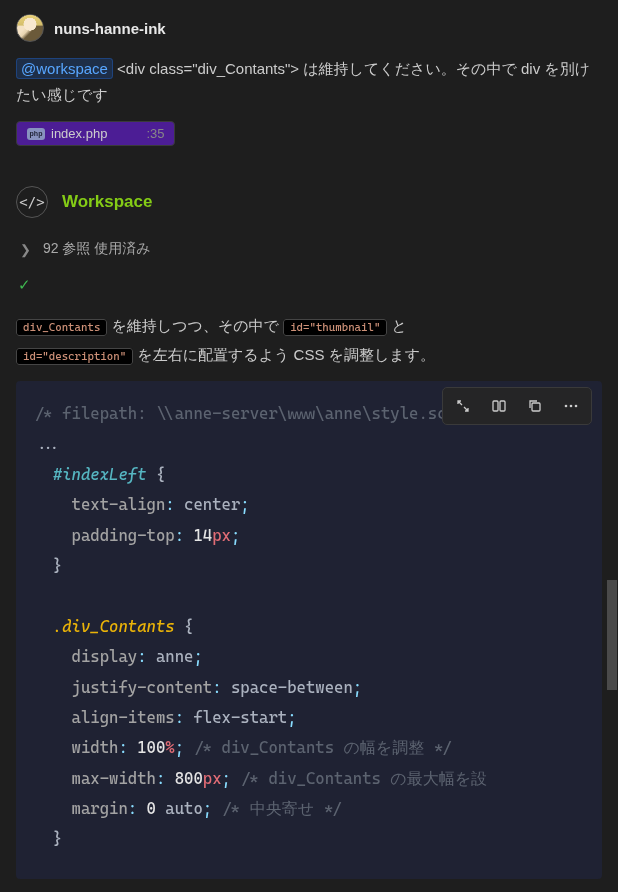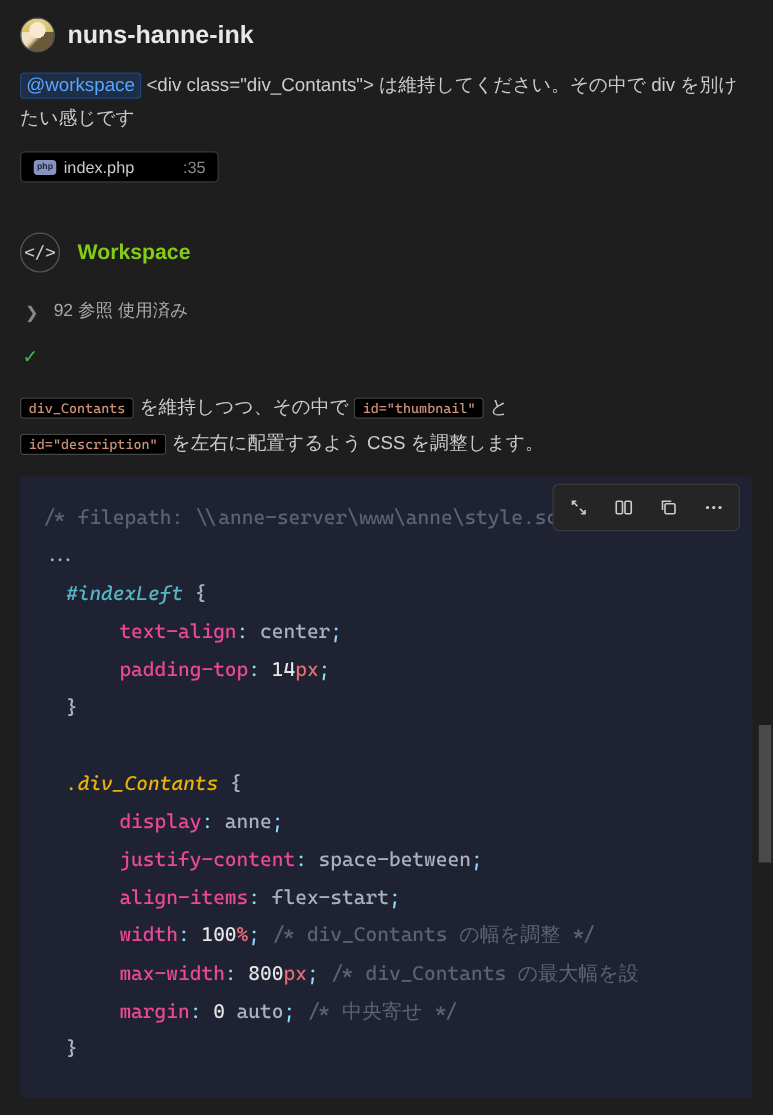--- a/index.html
+++ b/index.html
@@ -20,32 +20,32 @@
   background: linear-gradient(135deg, #f4e2c4 40%, #e8d4b0 50%, #6b5a3a 60%);
   border: 1px solid #555;
   position: relative;
   overflow: hidden;
 }
 .avatar::before {
   content: ""; position: absolute; inset: 0;
   background: radial-gradient(circle at 50% 35%, #f8e8d0 30%, transparent 31%),
               linear-gradient(180deg, #e8d078 0%, #d4be6c 40%, transparent 41%);
 }
-.username { font-weight: 600; color: #e8e8e8; font-size: 20px; }
+.username { font-weight: 600; color: #e8e8e8; font-size: 15px; }
 .msg-body { line-height: 1.7; font-size: 15px; color: #cccccc; margin-bottom: 14px; }
 .mention {
   background: #1f6feb33;
   color: #58a6ff;
   padding: 1px 4px;
   border-radius: 3px;
   border: 1px solid #1f6feb55;
 }
 .file-badge {
   display: inline-flex; align-items: center; gap: 6px;
-  background: #000000;
+  background: #4c1d95;
   border: 1px solid #3a3a3a;
   border-radius: 4px;
   padding: 4px 10px;
   font-size: 13px;
   color: #cccccc;
 }
 .php-icon {
   width: 18px; height: 12px;
   background: #8892bf; border-radius: 3px;
   display: inline-block;
@@ -111,21 +111,21 @@
   font-size: 16px;
   line-height: 1.9;
   overflow: hidden;
   white-space: pre;
   color: #abb2bf;
 }
 .c-comment { color: #5c6370; }
 .c-sel { color: #56b6c2; font-style: italic; font-weight: 500; }
 .c-sel2 { color: #eab308; font-style: italic; font-weight: 500; }
 .c-brace { color: #abb2bf; }
-.c-prop { color: #ec4899; margin-left: 24px; }
+.c-prop { color: #a3a3a3; }
 .c-colon { color: #89ddff; }
 .c-val { color: #abb2bf; }
 .c-num { color: #e5e5e5; }
 .c-unit { color: #e06c75; }
 .c-semi { color: #89ddff; }
 .scrollbar {
   position: absolute; right: 0; top: 0; width: 12px; height: 100%;
   background: transparent;
 }
 .scrollbar-thumb {

